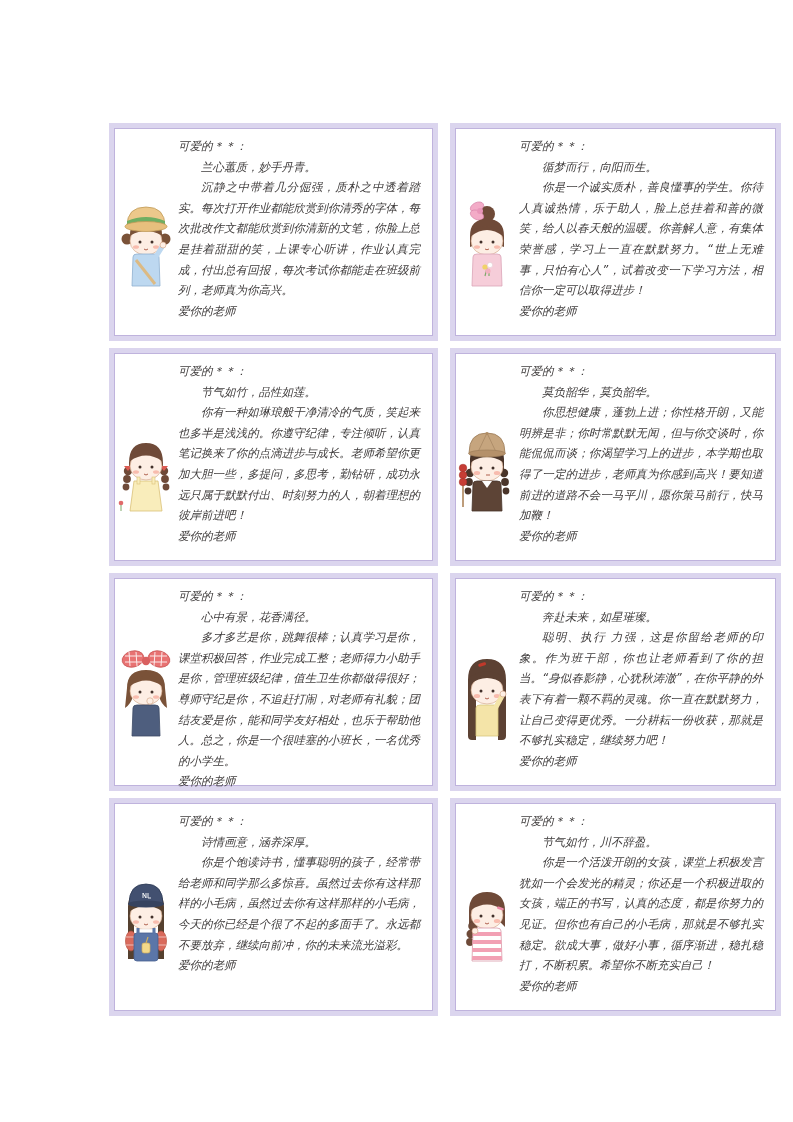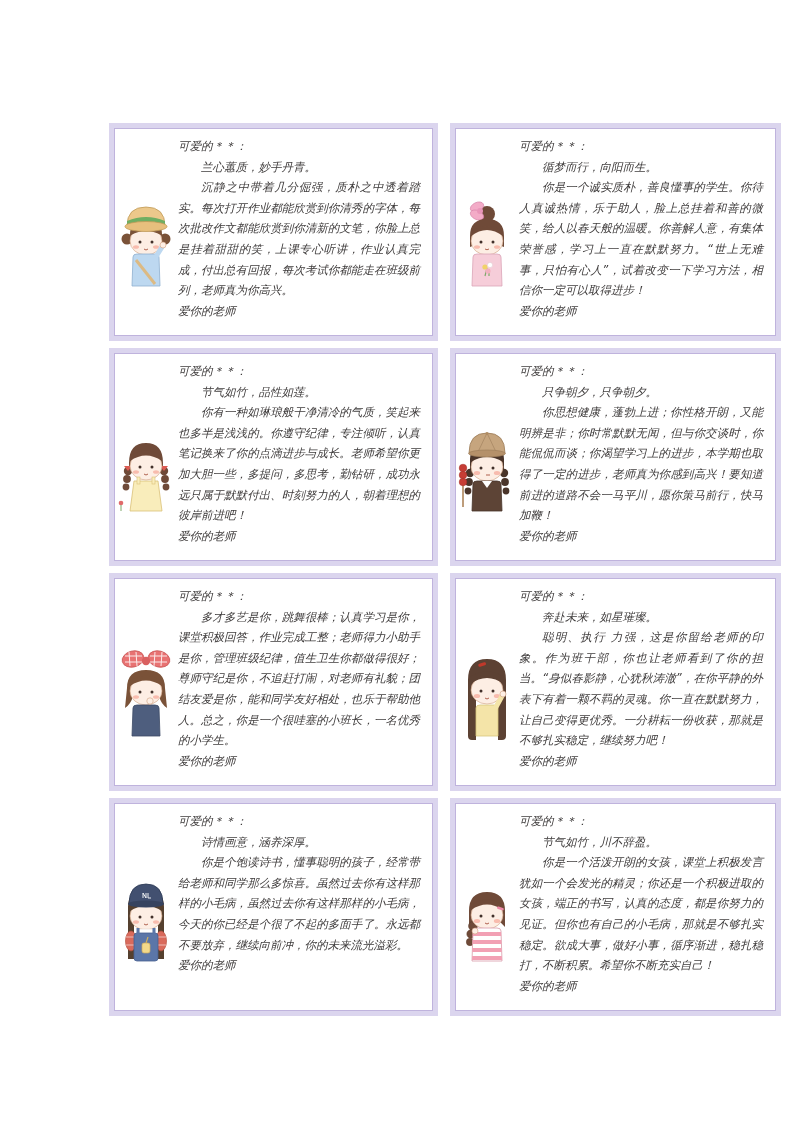--- a/index.html
+++ b/index.html
@@ -148,21 +148,21 @@
           <path d="M15,65 Q15,62 19,62 L39,62 Q43,62 43,65 L44,92 L14,92 Z" fill="#5d4436" stroke="#46332a" stroke-width="0.8"></path>
           <path d="M24,62 L29,69 L34,62 Z" fill="#ffffff"></path>
           <line x1="5" y1="50" x2="5" y2="88" stroke="#a97c4f" stroke-width="1.5"></line>
           <circle cx="5" cy="49" r="3.8" fill="#c63d35" stroke="#a32f28" stroke-width="0.5"></circle>
           <circle cx="5" cy="56" r="3.8" fill="#c63d35" stroke="#a32f28" stroke-width="0.5"></circle>
           <circle cx="5" cy="63" r="3.8" fill="#c63d35" stroke="#a32f28" stroke-width="0.5"></circle>
         </svg>
       </div>
       <div class="text">
         <div class="salutation">可爱的＊＊：</div>
-        <div class="motto">只争朝夕，只争朝夕。</div>
+        <div class="motto">莫负韶华，莫负韶华。</div>
         <div class="bodytxt">你思想健康，蓬勃上进；你性格开朗，又能明辨是非；你时常默默无闻，但与你交谈时，你能侃侃而谈；你渴望学习上的进步，本学期也取得了一定的进步，老师真为你感到高兴！要知道前进的道路不会一马平川，愿你策马前行，快马加鞭！</div>
         <div class="signature">爱你的老师</div>
       </div>
     </div>
   </div>
 
   <div class="card">
     <div class="card-inner">
       <div class="illus">
         <svg viewBox="0 0 58 100">
@@ -177,20 +177,21 @@
           <circle cx="23" cy="48" r="1.5" fill="#41302a"></circle>
           <circle cx="35" cy="48" r="1.5" fill="#41302a"></circle>
           <ellipse cx="19" cy="53" rx="3" ry="1.8" fill="#f8bcae"></ellipse>
           <ellipse cx="39" cy="53" rx="3" ry="1.8" fill="#f8bcae"></ellipse>
           <path d="M16,64 Q16,61 20,61 L38,61 Q42,61 42,64 L43,92 L15,92 Z" fill="#4e5e7e" stroke="#3c4a66" stroke-width="0.8"></path>
           <circle cx="33" cy="57" r="3.2" fill="#fdeee4" stroke="#cf9f80" stroke-width="0.6"></circle>
         </svg>
       </div>
       <div class="text">
         <div class="salutation">可爱的＊＊：</div>
+        <div class="motto">心中有景，花香满径。</div>
         <div class="bodytxt">多才多艺是你，跳舞很棒；认真学习是你，课堂积极回答，作业完成工整；老师得力小助手是你，管理班级纪律，值生卫生你都做得很好；尊师守纪是你，不追赶打闹，对老师有礼貌；团结友爱是你，能和同学友好相处，也乐于帮助他人。总之，你是一个很哇塞的小班长，一名优秀的小学生。</div>
         <div class="signature">爱你的老师</div>
       </div>
     </div>
   </div>
 
   <div class="card">
     <div class="card-inner">
       <div class="illus">
         <svg viewBox="0 0 58 100">

